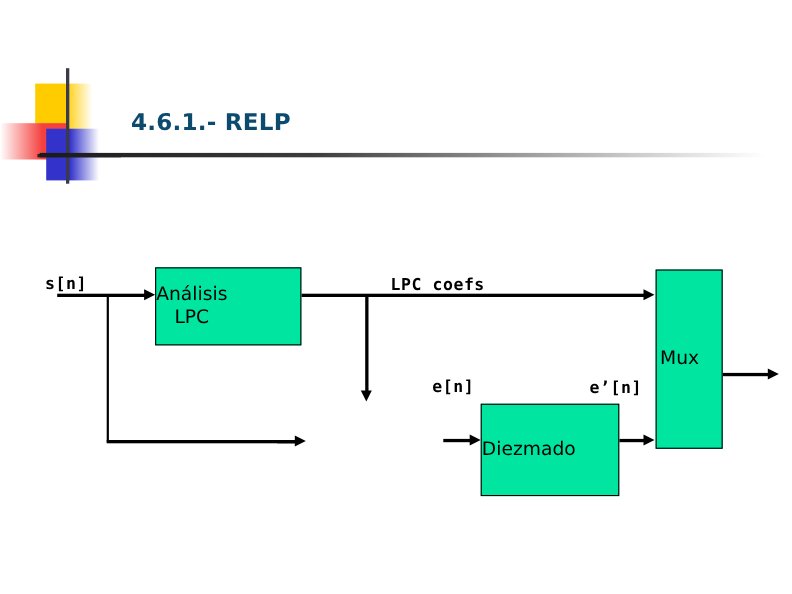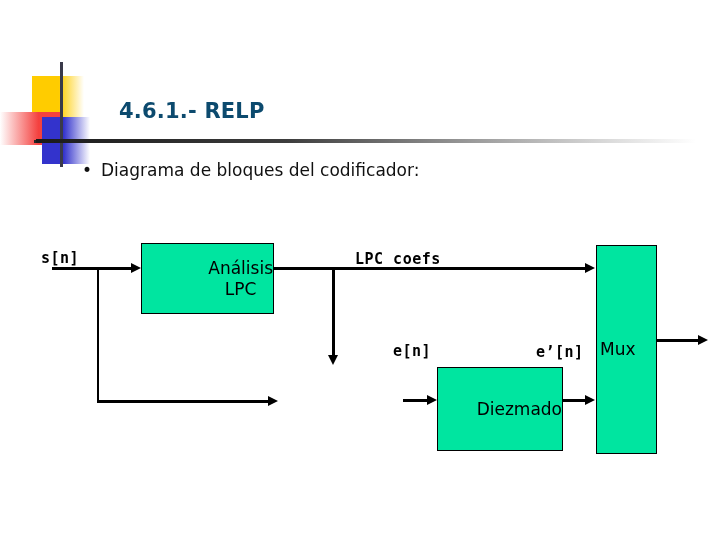--- a/index.html
+++ b/index.html
@@ -60,30 +60,30 @@
   
   #diagram { position: absolute; left: 0; top: 0; width: 720px; height: 540px; }
 
   .block {
     position: absolute;
     background: #00e5a0;
     border: 1px solid #000000;
     box-sizing: border-box;
     display: flex;
     align-items: center;
-    justify-content: flex-end;
+    justify-content: flex-start;
     text-align: center;
     color: #000000;
     font-size: 17px;
     line-height: 1.22;
   }
   #block-analisis { left: 141px; top: 243px; width: 133px; height: 71px; }
   #block-filtro   { left: 278px; top: 367px; width: 125px; height: 67px; }
   #block-diezmado { left: 437px; top: 367px; width: 126px; height: 84px; }
-  #block-mux      { left: 596px; top: 245px; width: 61px;  height: 209px;
+  #block-mux      { left: 596px; top: 245px; width: 61px;  height: 163px;
                     align-items: center; justify-content: flex-start; padding-left: 3px; }
 
   .mono-label {
     position: absolute;
     font-family: "DejaVu Sans Mono", "Liberation Mono", monospace;
     font-weight: bold;
     font-size: 15px;
     color: #000000;
     white-space: nowrap;
     letter-spacing: 0.5px;
@@ -123,23 +123,20 @@
     <div class="sq-yellow"></div>
     <div class="sq-red"></div>
     <div class="sq-blue"></div>
     <div class="line-v"></div>
     <div class="line-h"></div>
   </div>
 
   <div id="title">4.6.1.- RELP</div>
   <div id="title-rule"></div>
 
-  <div id="bullet-line">
-    <span class="dot">•</span><span>Diagrama de bloques del codificador:</span>
-  </div>
 
   <div id="diagram">
 
     <div class="mono-label" id="lbl-sn">s[n]</div>
     <div class="mono-label" id="lbl-lpc-coefs">LPC coefs</div>
     <div class="mono-label" id="lbl-en">e[n]</div>
     <div class="mono-label" id="lbl-epn">e’[n]</div>
 
     <div class="wire wire-h" style="left:52px; top:267px; width:80px;"></div>
     <div class="arrowhead arrow-right" style="left:131px; top:263px;"></div>

